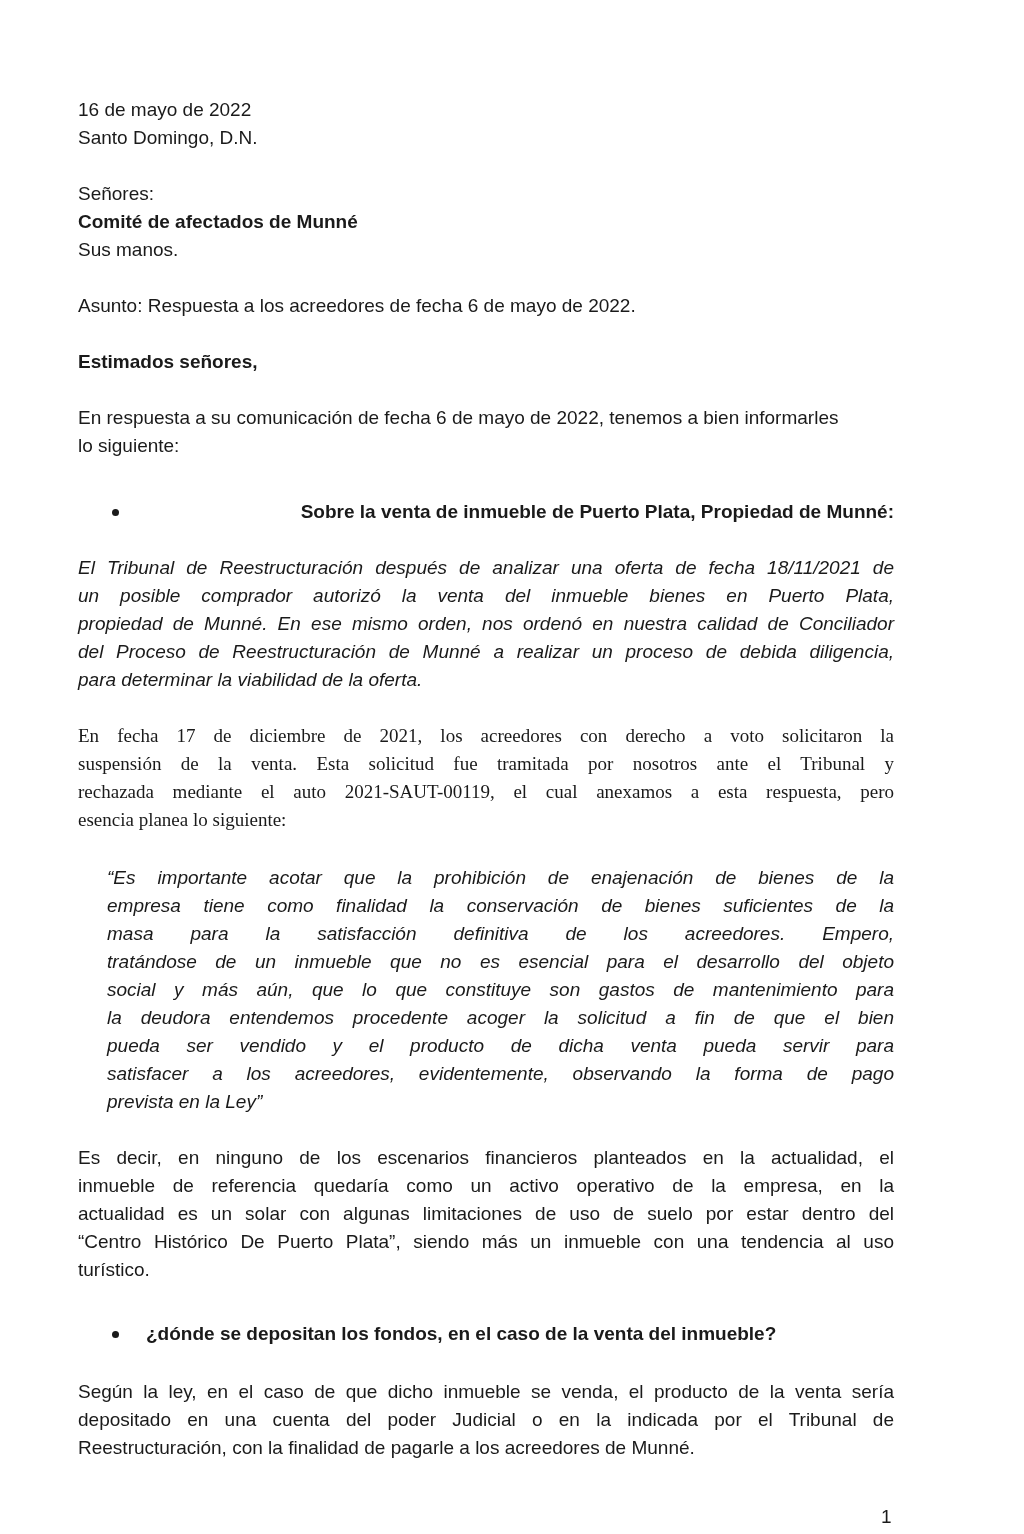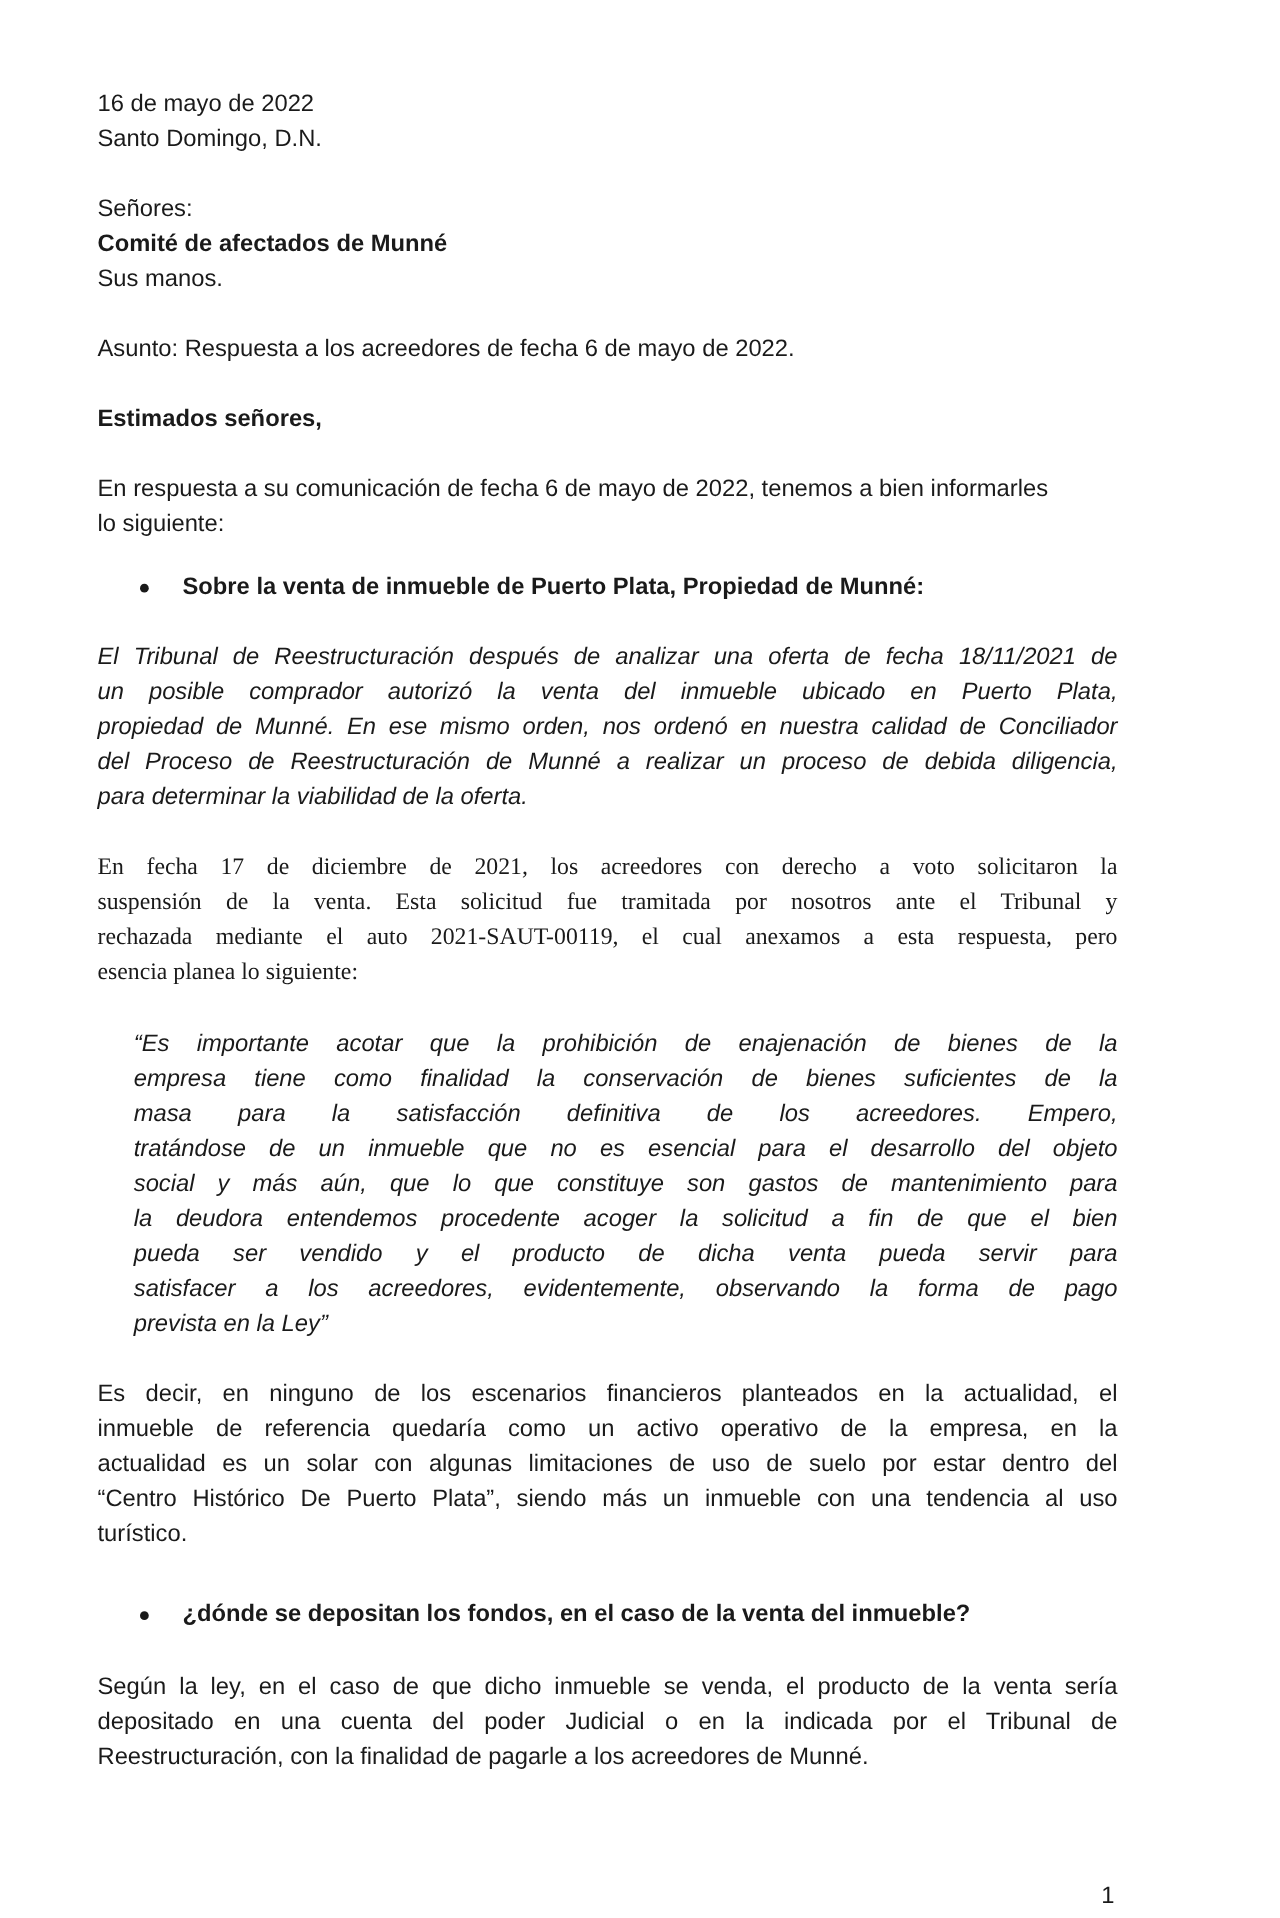--- a/index.html
+++ b/index.html
@@ -8,21 +8,21 @@
       position: relative;
       font-family: "Liberation Sans", sans-serif;
       color: #1a1a1a;
       font-size: 19px;
       line-height: 28px;
       overflow: hidden;
     }
     .page {
       position: absolute;
       left: 78px;
-      top: 70px;
+      top: 96px;
       width: 816px;
     }
     .line { display: block; white-space: nowrap; }
     .bold { font-weight: bold; }
     .para { margin-top: 28px; }
     .bullet-row {
       position: relative;
       padding-left: 68px;
       font-weight: bold;
     }
@@ -76,28 +76,28 @@
 
   <div class="para">
     <span class="line bold">Estimados señores,</span>
   </div>
 
   <div class="para">
     <span class="line">En respuesta a su comunicación de fecha 6 de mayo de 2022, tenemos a bien informarles</span>
     <span class="line">lo siguiente:</span>
   </div>
 
-  <div class="para bullet-row" style="margin-top:22px;">
+  <div class="para bullet-row" style="margin-top:38px;text-align:right;">
     <span class="bullet-dot"></span>
     <span class="line">Sobre la venta de inmueble de Puerto Plata, Propiedad de Munné:</span>
   </div>
 
   <div class="para" style="font-style:italic;">
     <span class="jl">El Tribunal de Reestructuración después de analizar una oferta de fecha 18/11/2021 de</span>
-    <span class="jl">un posible comprador autorizó la venta del inmueble ubicado en Puerto Plata,</span>
+    <span class="jl">un posible comprador autorizó la venta del inmueble bienes en Puerto Plata,</span>
     <span class="jl">propiedad de Munné. En ese mismo orden, nos ordenó en nuestra calidad de Conciliador</span>
     <span class="jl">del Proceso de Reestructuración de Munné a realizar un proceso de debida diligencia,</span>
     <span class="line">para determinar la viabilidad de la oferta.</span>
   </div>
 
   <div class="para" style="margin-top:28px;font-family:Liberation Serif, serif;">
     <span class="jl">En fecha 17 de diciembre de 2021, los acreedores con derecho a voto solicitaron la</span>
     <span class="jl">suspensión de la venta. Esta solicitud fue tramitada por nosotros ante el Tribunal y</span>
     <span class="jl">rechazada mediante el auto 2021-SAUT-00119, el cual anexamos a esta respuesta, pero</span>
     <span class="line">esencia planea lo siguiente:</span>

